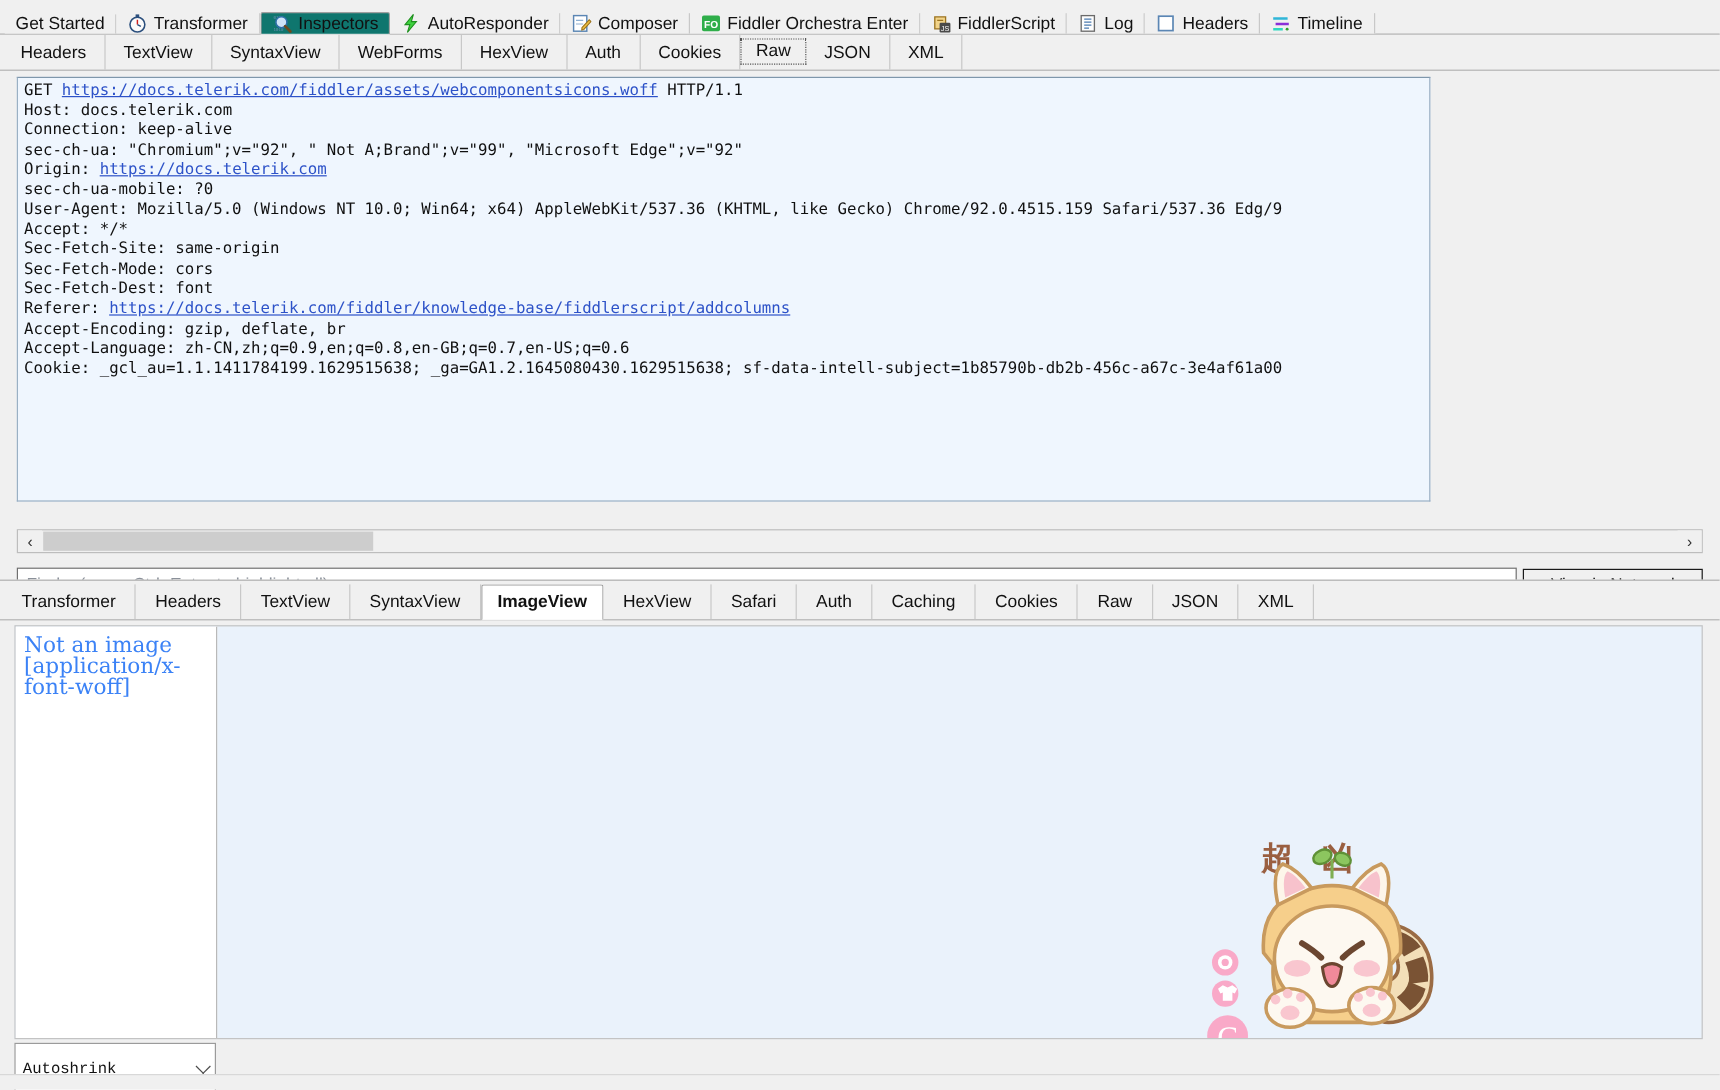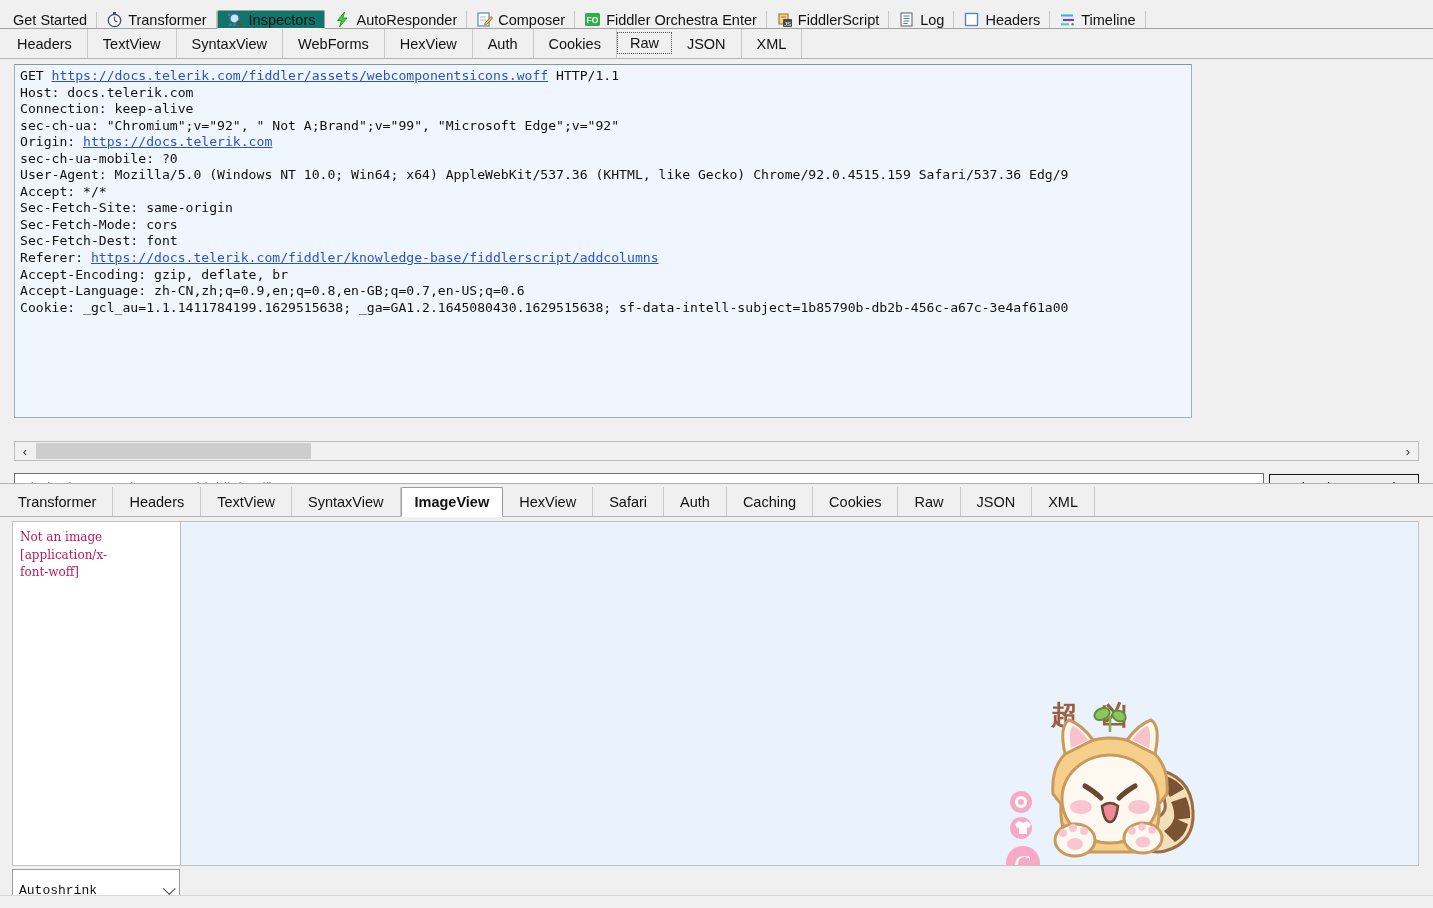--- a/index.html
+++ b/index.html
@@ -141,21 +141,21 @@
     border: 1px solid #c3c3c3;
     background: #eaf2fb;
     overflow: hidden;
   }
   .notimg-box {
     position: absolute; left: 0; top: 0; width: 168px; height: 100%;
     background: #fff; border-right: 1px solid #b9b9b9;
   }
   .notimg-text {
     font-family: "DejaVu Serif", serif;
-    font-size: 12px; line-height: 17.5px; color: #be185d;
+    font-size: 18px; line-height: 17.5px; color: #3b82f6;
     padding: 7px 0 0 7px; white-space: pre;
   }
   .sticker {
     position: absolute; left: 990px; top: 0px; width: 220px; height: 100%;
   }
   .shrink-row {
     position: absolute; left: 12px; top: 385px; width: 300px; height: 26px;
   }
   .shrink-select {
     width: 168px; height: 43px;

